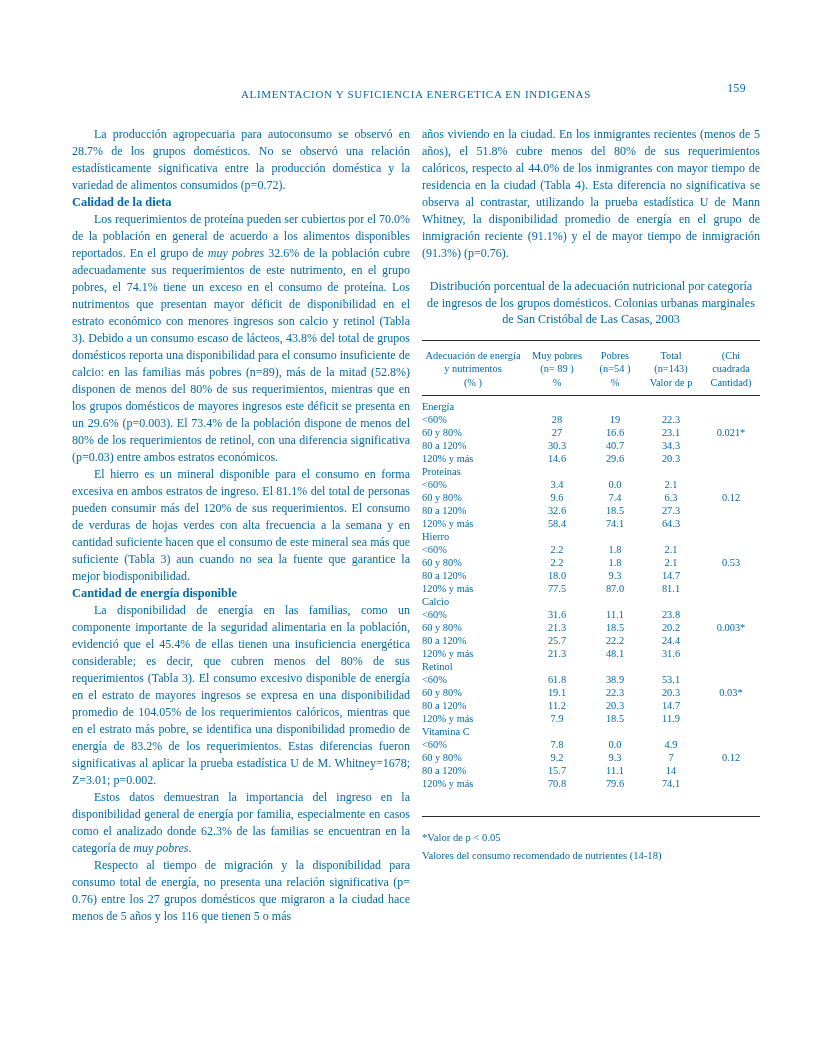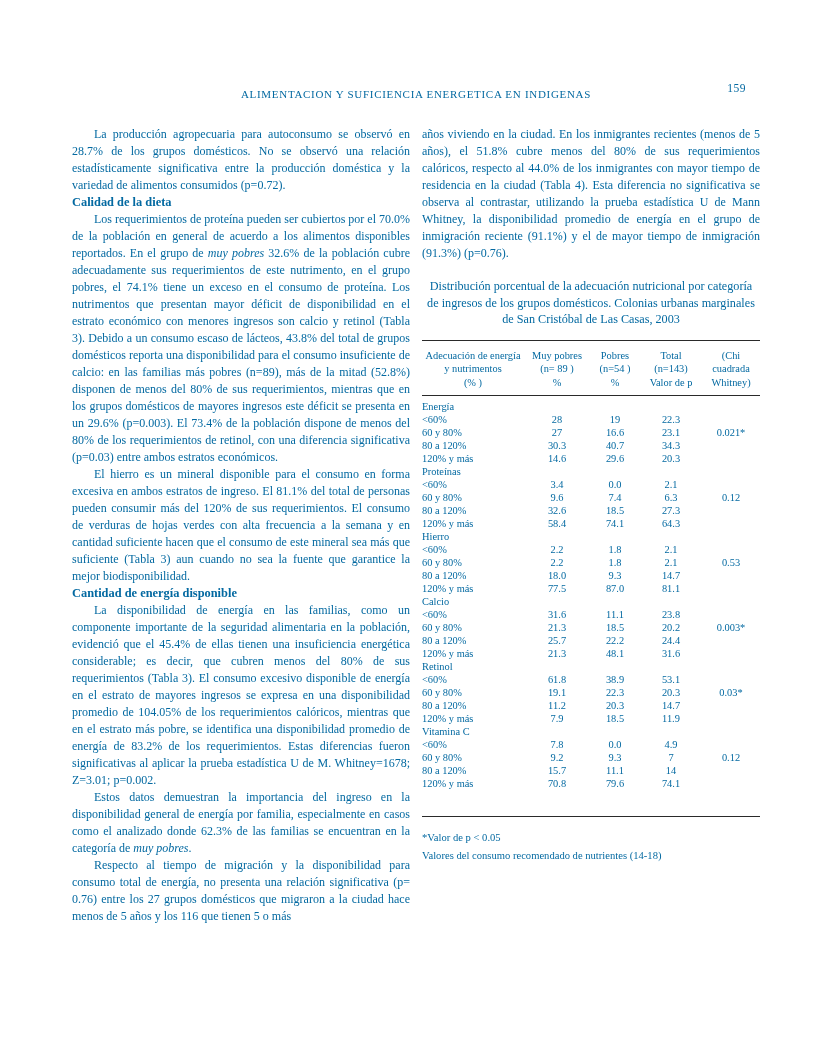--- a/index.html
+++ b/index.html
@@ -98,21 +98,21 @@
                   <div>(n=54 )</div>
                   <div>%</div>
                 </th>
                 <th>
                   <div>Total</div>
                   <div>(n=143)</div>
                   <div>Valor de p</div>
                 </th>
                 <th>
                   <div>(Chi cuadrada</div>
-                  <div>Whitney)</div>
+                  <div>Cantidad)</div>
                 </th>
               </tr>
             </thead>
           <tbody id="table-body">
               <tr class="section-row">
                 <td class="lbl" colspan="5">Energía</td>
               </tr>
               <tr>
                 <td class="lbl">&lt;60%</td>
                 <td>28</td>

